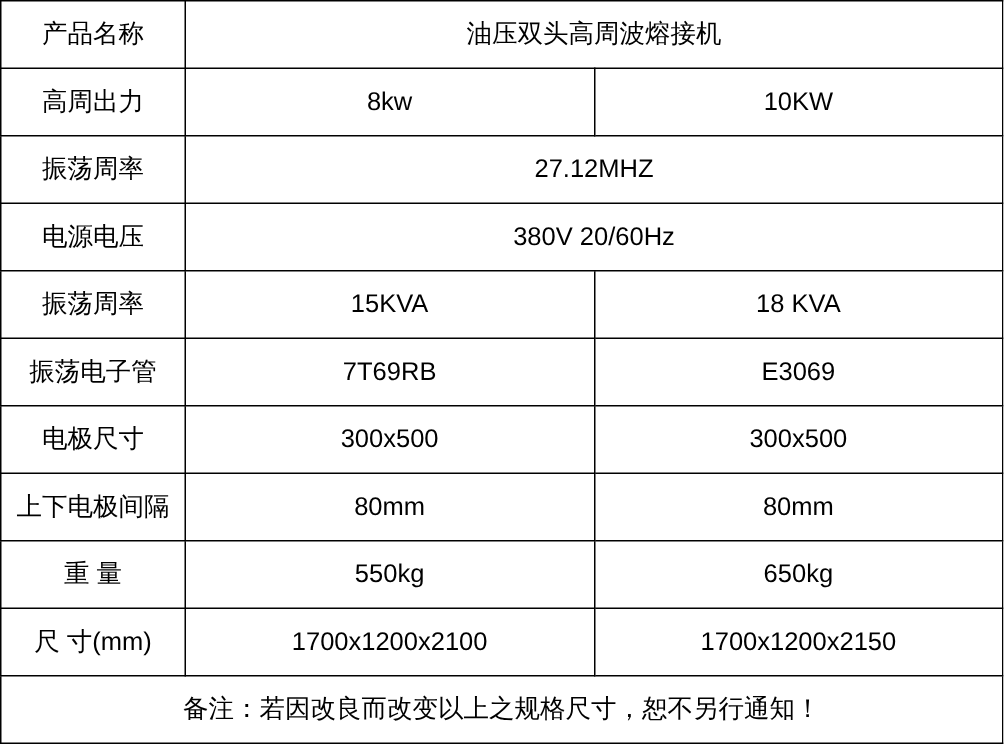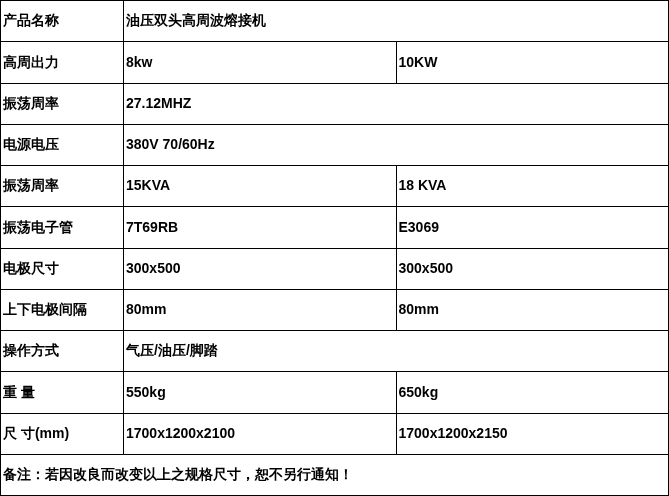--- a/index.html
+++ b/index.html
@@ -15,23 +15,23 @@
     overflow: hidden;
   }
   .spec-table {
     width: 669px;
     height: 496px;
     border-collapse: collapse;
     table-layout: fixed;
   }
   .spec-table td {
     border: 1px solid #000000;
-    font-size: 14px;
-    font-weight: bold;
-    text-align: left;
+    font-size: 17px;
+    font-weight: normal;
+    text-align: center;
     vertical-align: middle;
     padding: 0 2px;
     line-height: 1.1;
   }
   .label-cell {
     width: 118px;
     text-align: left;
     padding-left: 14px;
     font-size: 14px;
     font-weight: bold;
@@ -69,21 +69,21 @@
       <td class="label-cell">高周出力</td>
       <td class="value-cell col-left">8kw</td>
       <td class="value-cell col-right">10KW</td>
     </tr>
     <tr>
       <td class="label-cell">振荡周率</td>
       <td class="value-cell" colspan="2">27.12MHZ</td>
     </tr>
     <tr>
       <td class="label-cell">电源电压</td>
-      <td class="value-cell" colspan="2">380V  70/60Hz</td>
+      <td class="value-cell" colspan="2">380V  20/60Hz</td>
     </tr>
     <tr>
       <td class="label-cell">振荡周率</td>
       <td class="value-cell col-left">15KVA</td>
       <td class="value-cell col-right">18 KVA</td>
     </tr>
     <tr>
       <td class="label-cell">振荡电子管</td>
       <td class="value-cell col-left">7T69RB</td>
       <td class="value-cell col-right">E3069</td>
@@ -92,24 +92,20 @@
       <td class="label-cell">电极尺寸</td>
       <td class="value-cell col-left">300x500</td>
       <td class="value-cell col-right">300x500</td>
     </tr>
     <tr>
       <td class="label-cell">上下电极间隔</td>
       <td class="value-cell col-left">80mm</td>
       <td class="value-cell col-right">80mm</td>
     </tr>
     <tr>
-      <td class="label-cell">操作方式</td>
-      <td class="value-cell" colspan="2">气压/油压/脚踏</td>
-    </tr>
-    <tr>
       <td class="label-cell">重  量</td>
       <td class="value-cell col-left">550kg</td>
       <td class="value-cell col-right">650kg</td>
     </tr>
     <tr>
       <td class="label-cell">尺  寸(mm)</td>
       <td class="value-cell col-left">1700x1200x2100</td>
       <td class="value-cell col-right">1700x1200x2150</td>
     </tr>
     <tr>

